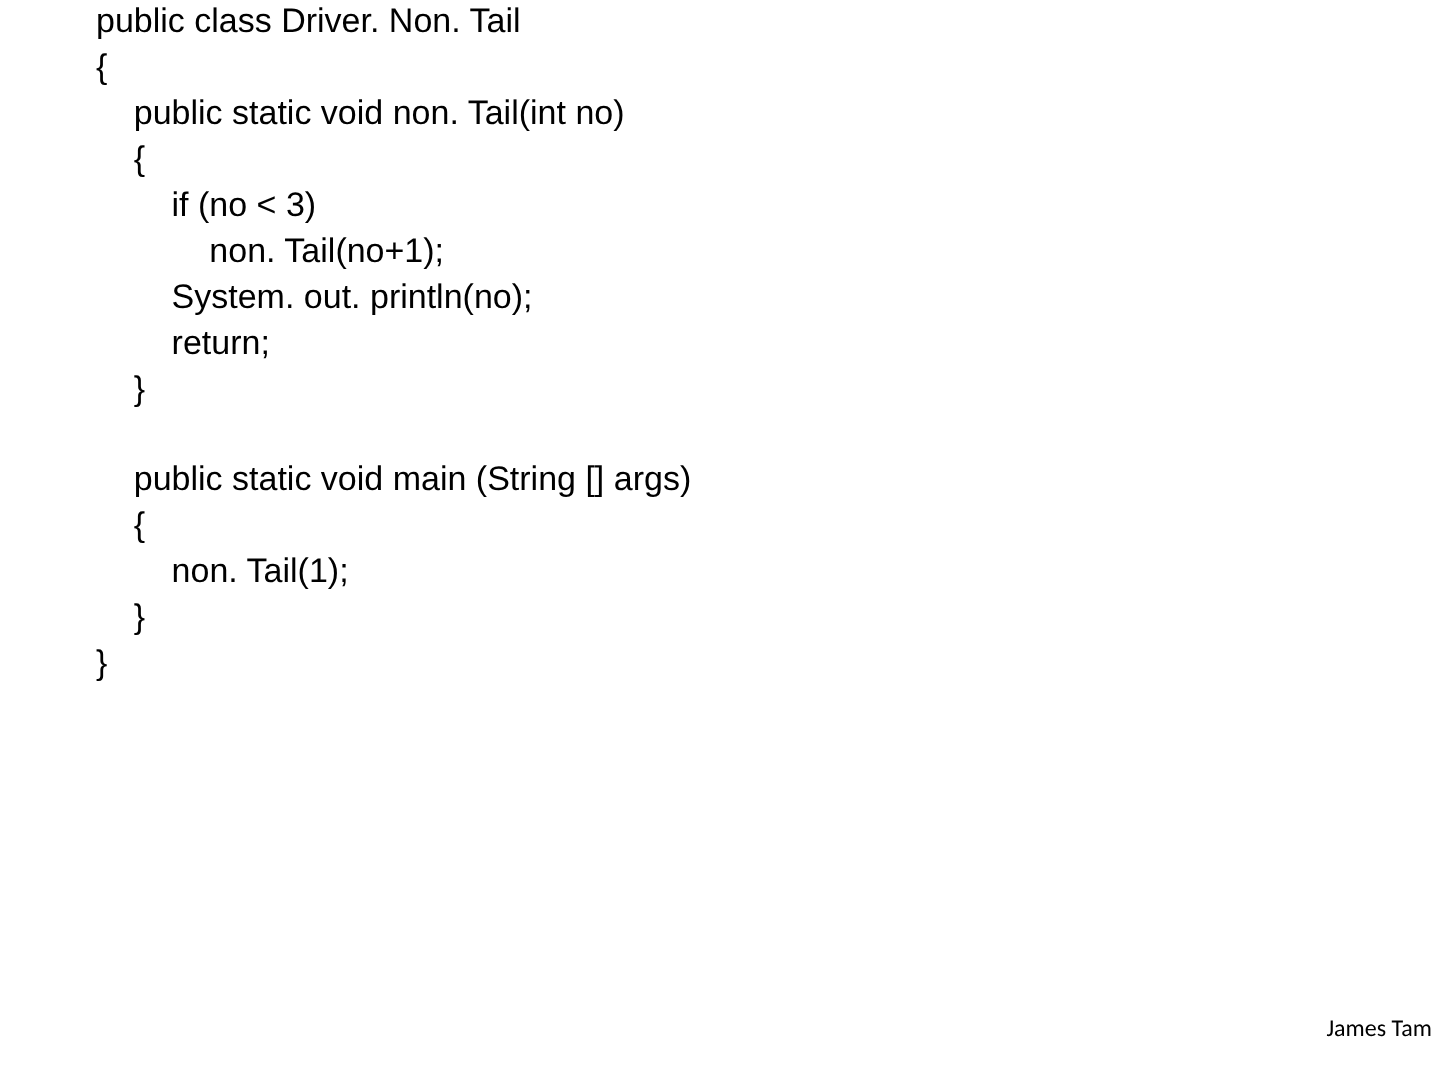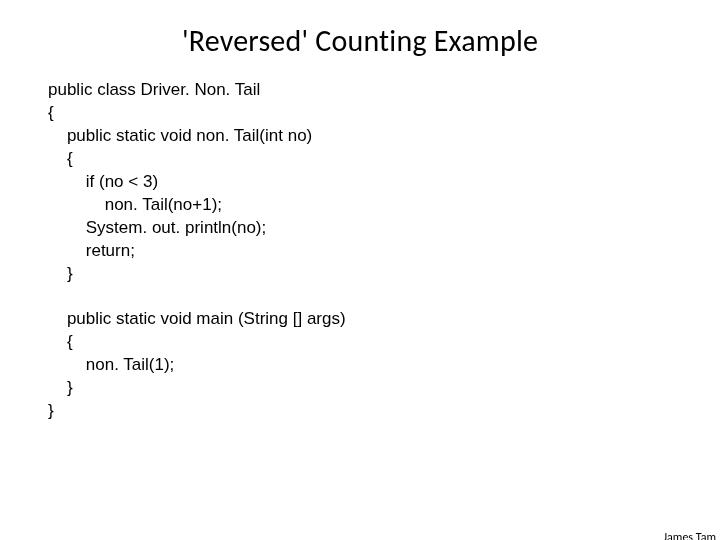--- a/index.html
+++ b/index.html
@@ -41,21 +41,20 @@
     bottom: 18px;
     font-size: 12px;
     color: #000;
     font-family: Calibri, Arial, sans-serif;
   }
 </style>
 </head>
 <body>
 
 <div class="slide">
-  <div class="title">'Reversed' Counting Example</div>
   <pre class="code">public class Driver. Non. Tail
 {
     public static void non. Tail(int no)
     {
         if (no &lt; 3)
             non. Tail(no+1);
         System. out. println(no);
         return;
     }
 

